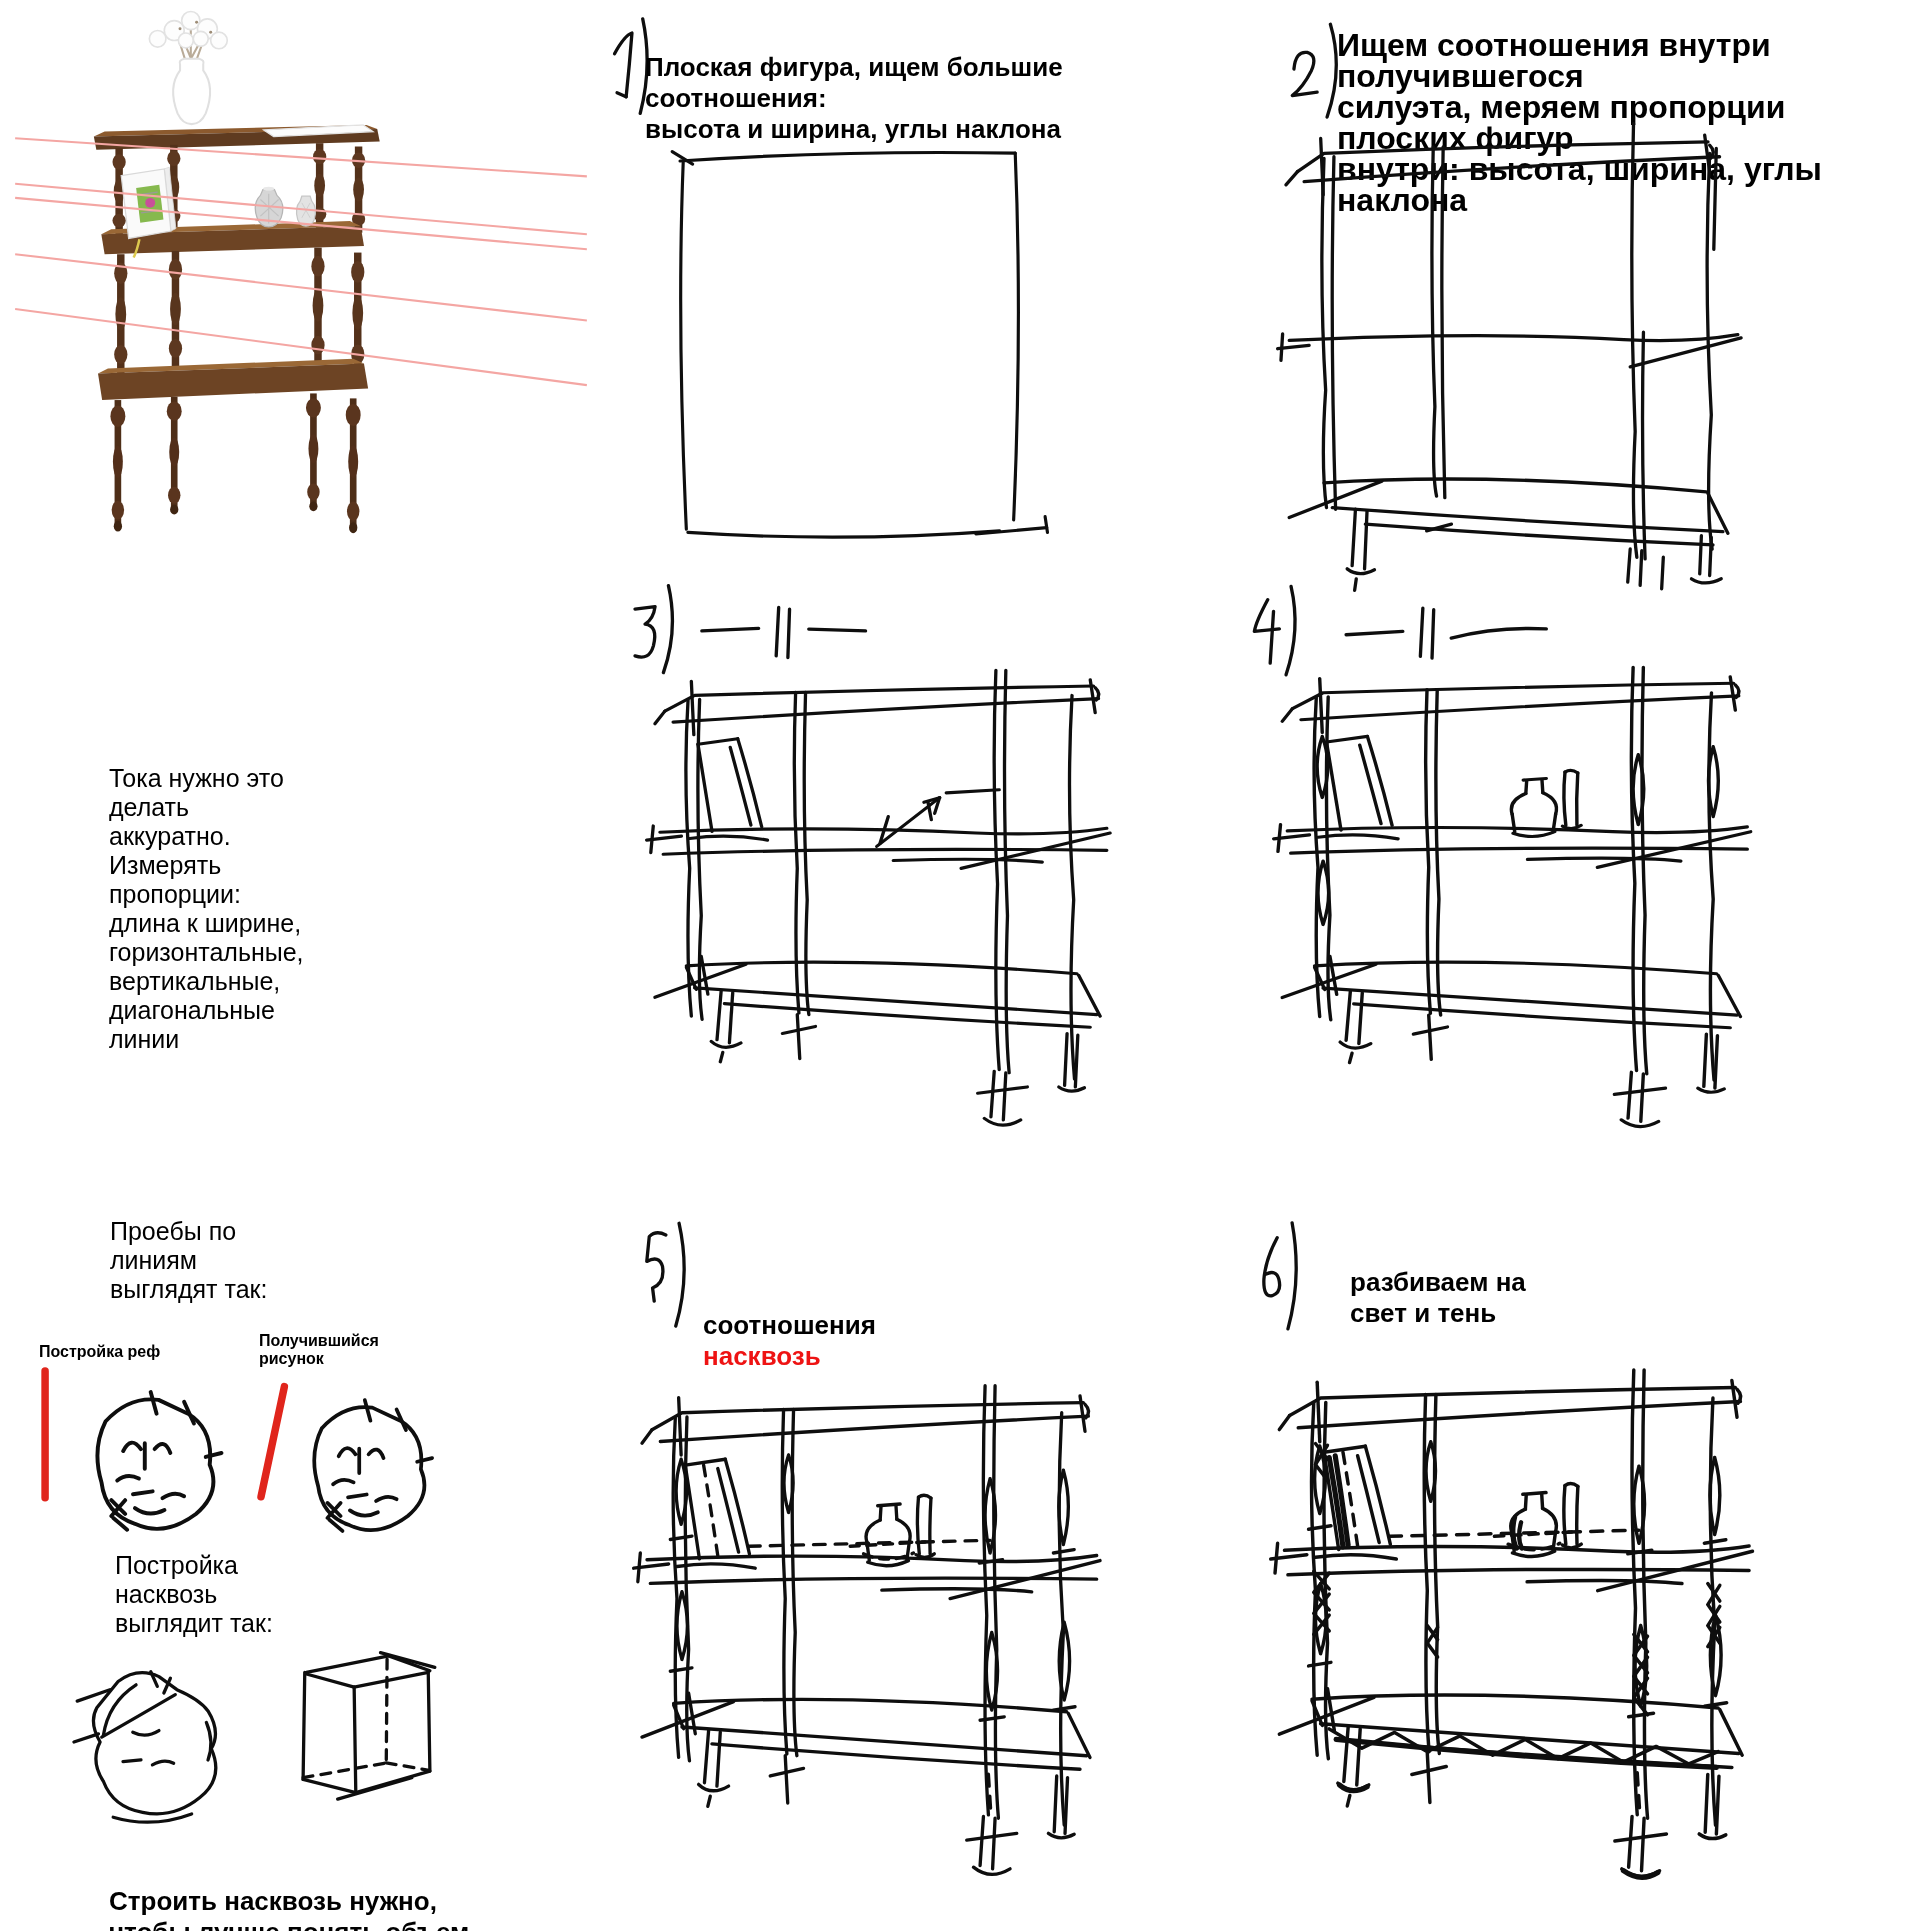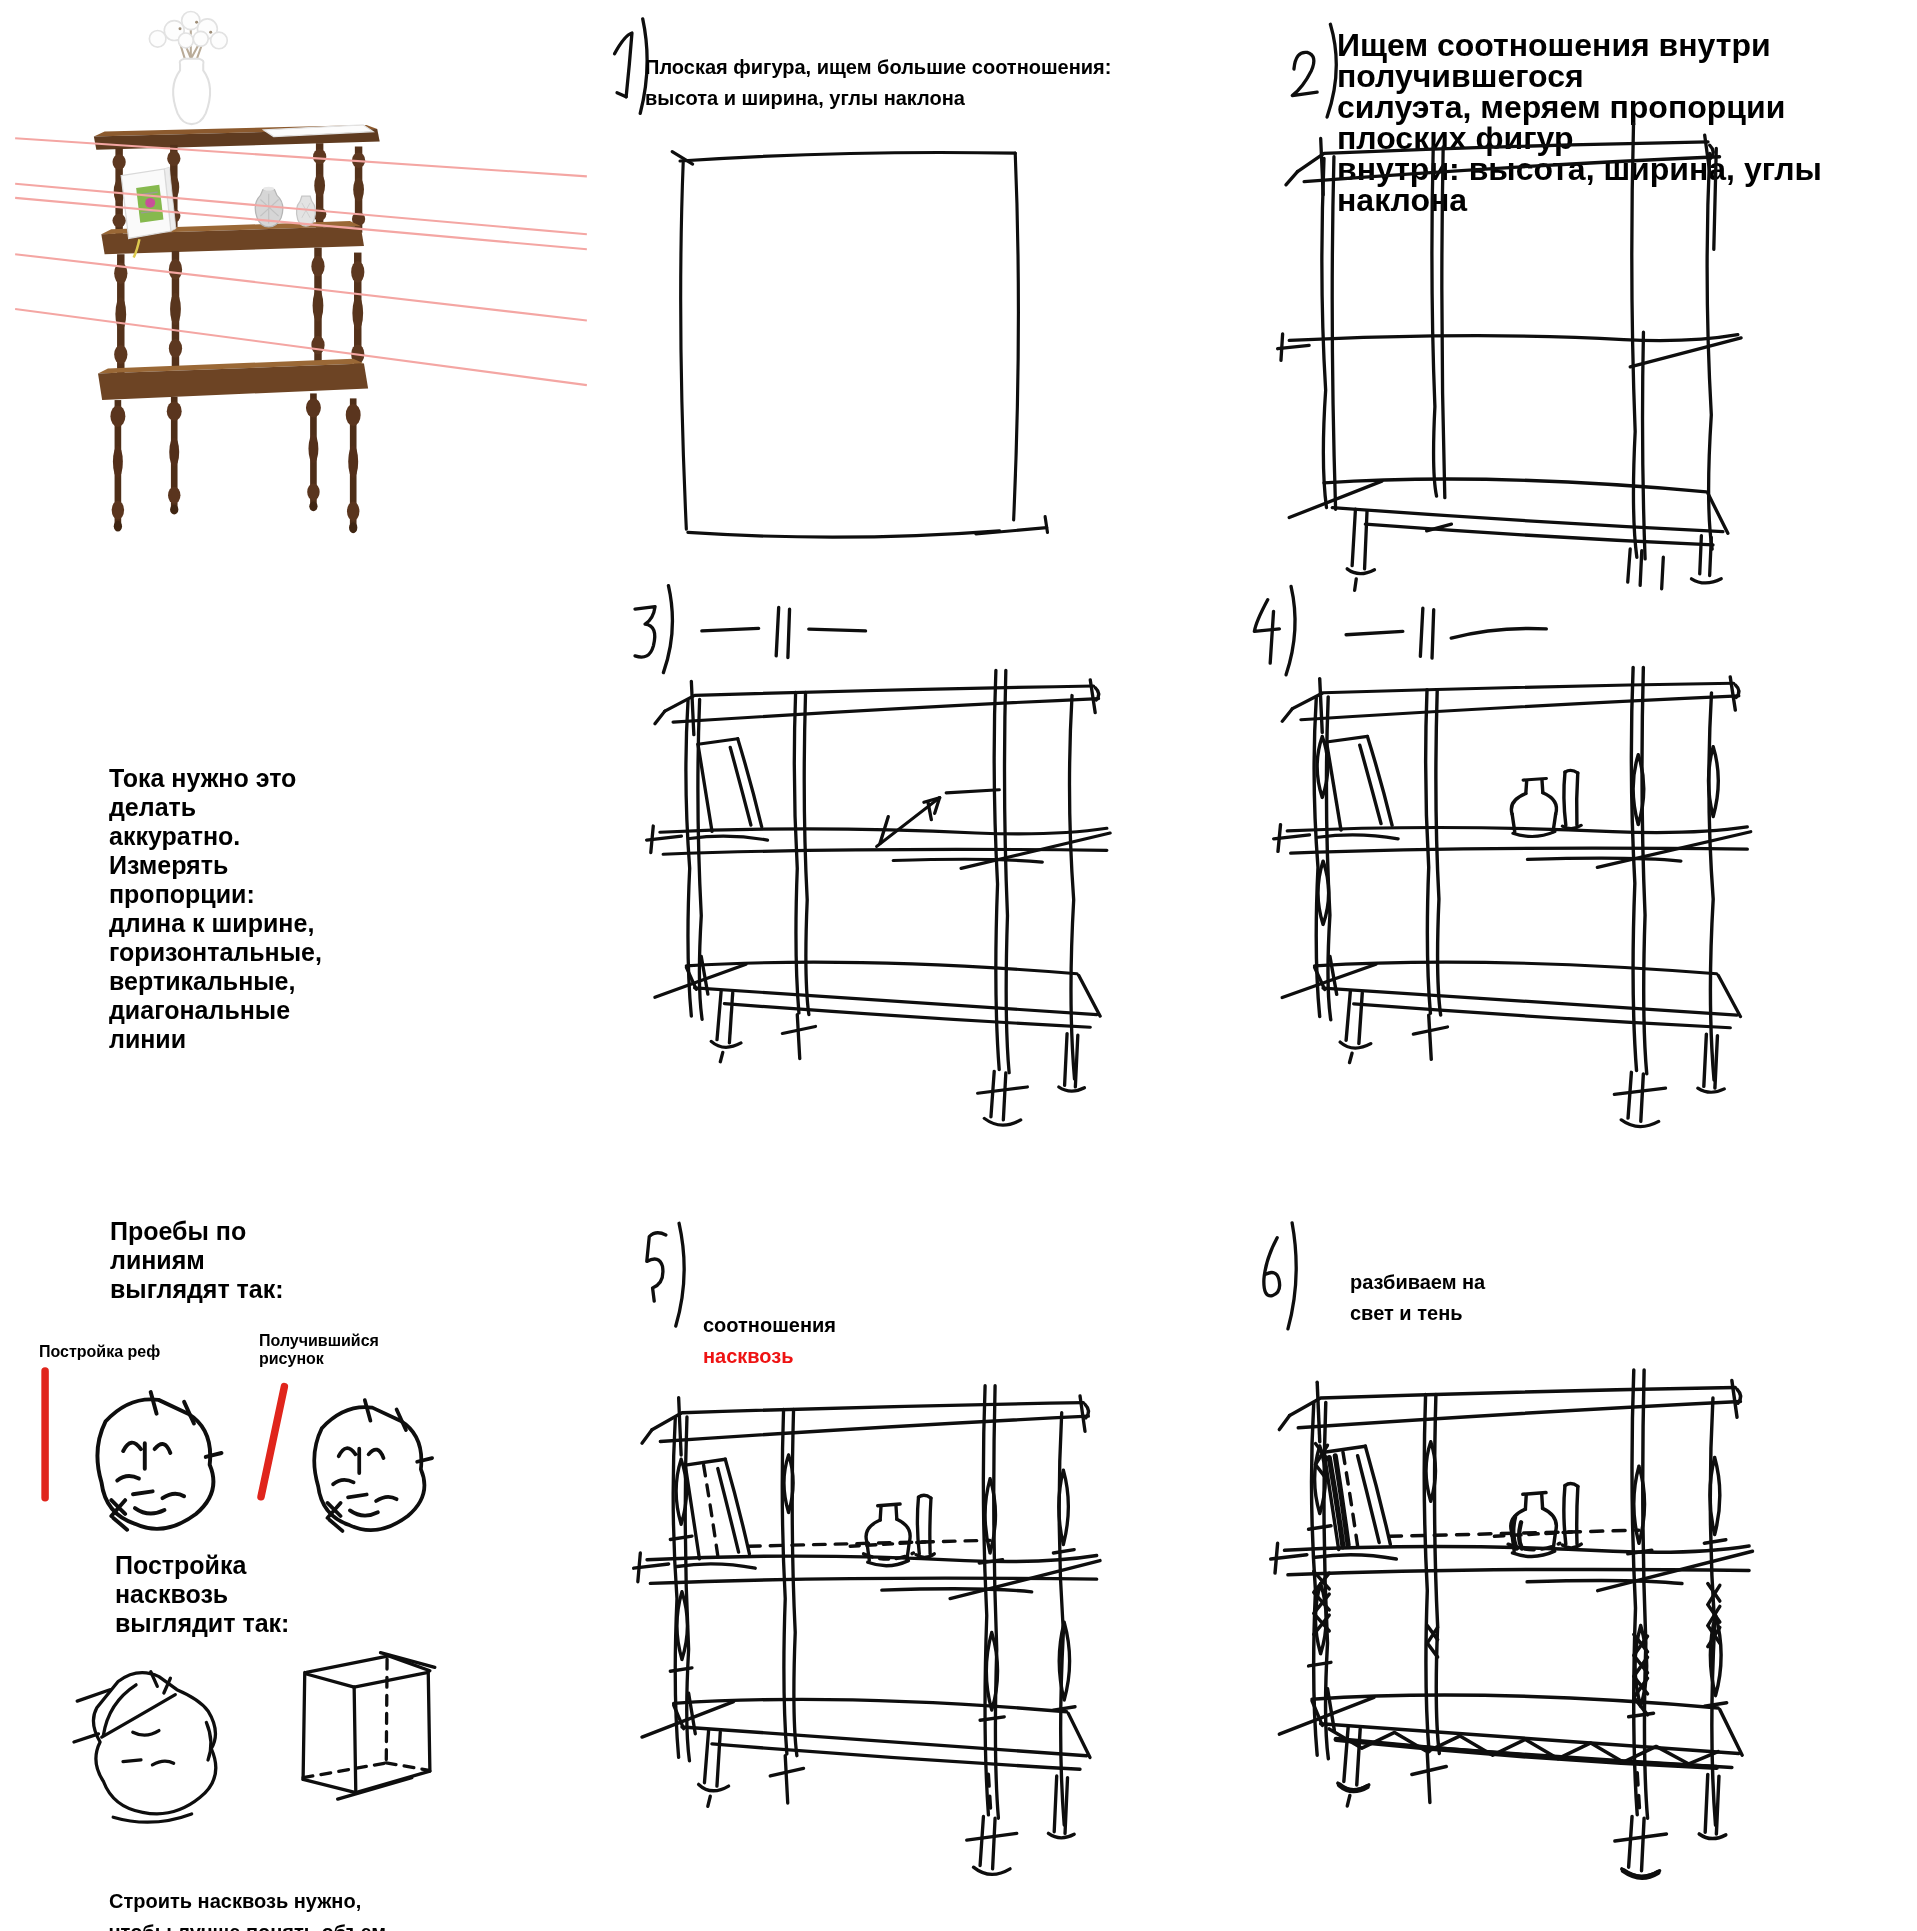--- a/index.html
+++ b/index.html
@@ -1,20 +1,20 @@
 <!DOCTYPE html>
 <html style="font-size:13.4px"><head>
 <meta charset="utf-8">
 <style>
   html,body{margin:0;padding:0;background:#ffffff;}
   body{position:relative;width:1918px;height:1931px;overflow:hidden;
        font-family:"Liberation Sans",sans-serif;}
   .abs{position:absolute;}
-  .cap{font-weight:bold;color:#000;white-space:pre-line;line-height:31px;font-size:20px;}
-  .cap-sm{font-weight:bold;color:#000;white-space:pre-line;line-height:29px;font-size:25px;}
+  .cap{font-weight:bold;color:#000;white-space:pre-line;line-height:31px;font-size:26px;}
+  .cap-sm{font-weight:normal;color:#000;white-space:pre-line;line-height:29px;font-size:25px;}
   .lbl{font-weight:bold;color:#000;white-space:pre-line;line-height:18.4px;font-size:16px;}
   .red{color:#ee1313;}
   svg{display:block;}
   .ink{stroke:#0e0e0e;stroke-width:4;fill:none;stroke-linecap:round;stroke-linejoin:round;}
 </style>
 </head>
 <body>
 
 <svg width="0" height="0" class="abs" aria-hidden="true">
 <defs>

